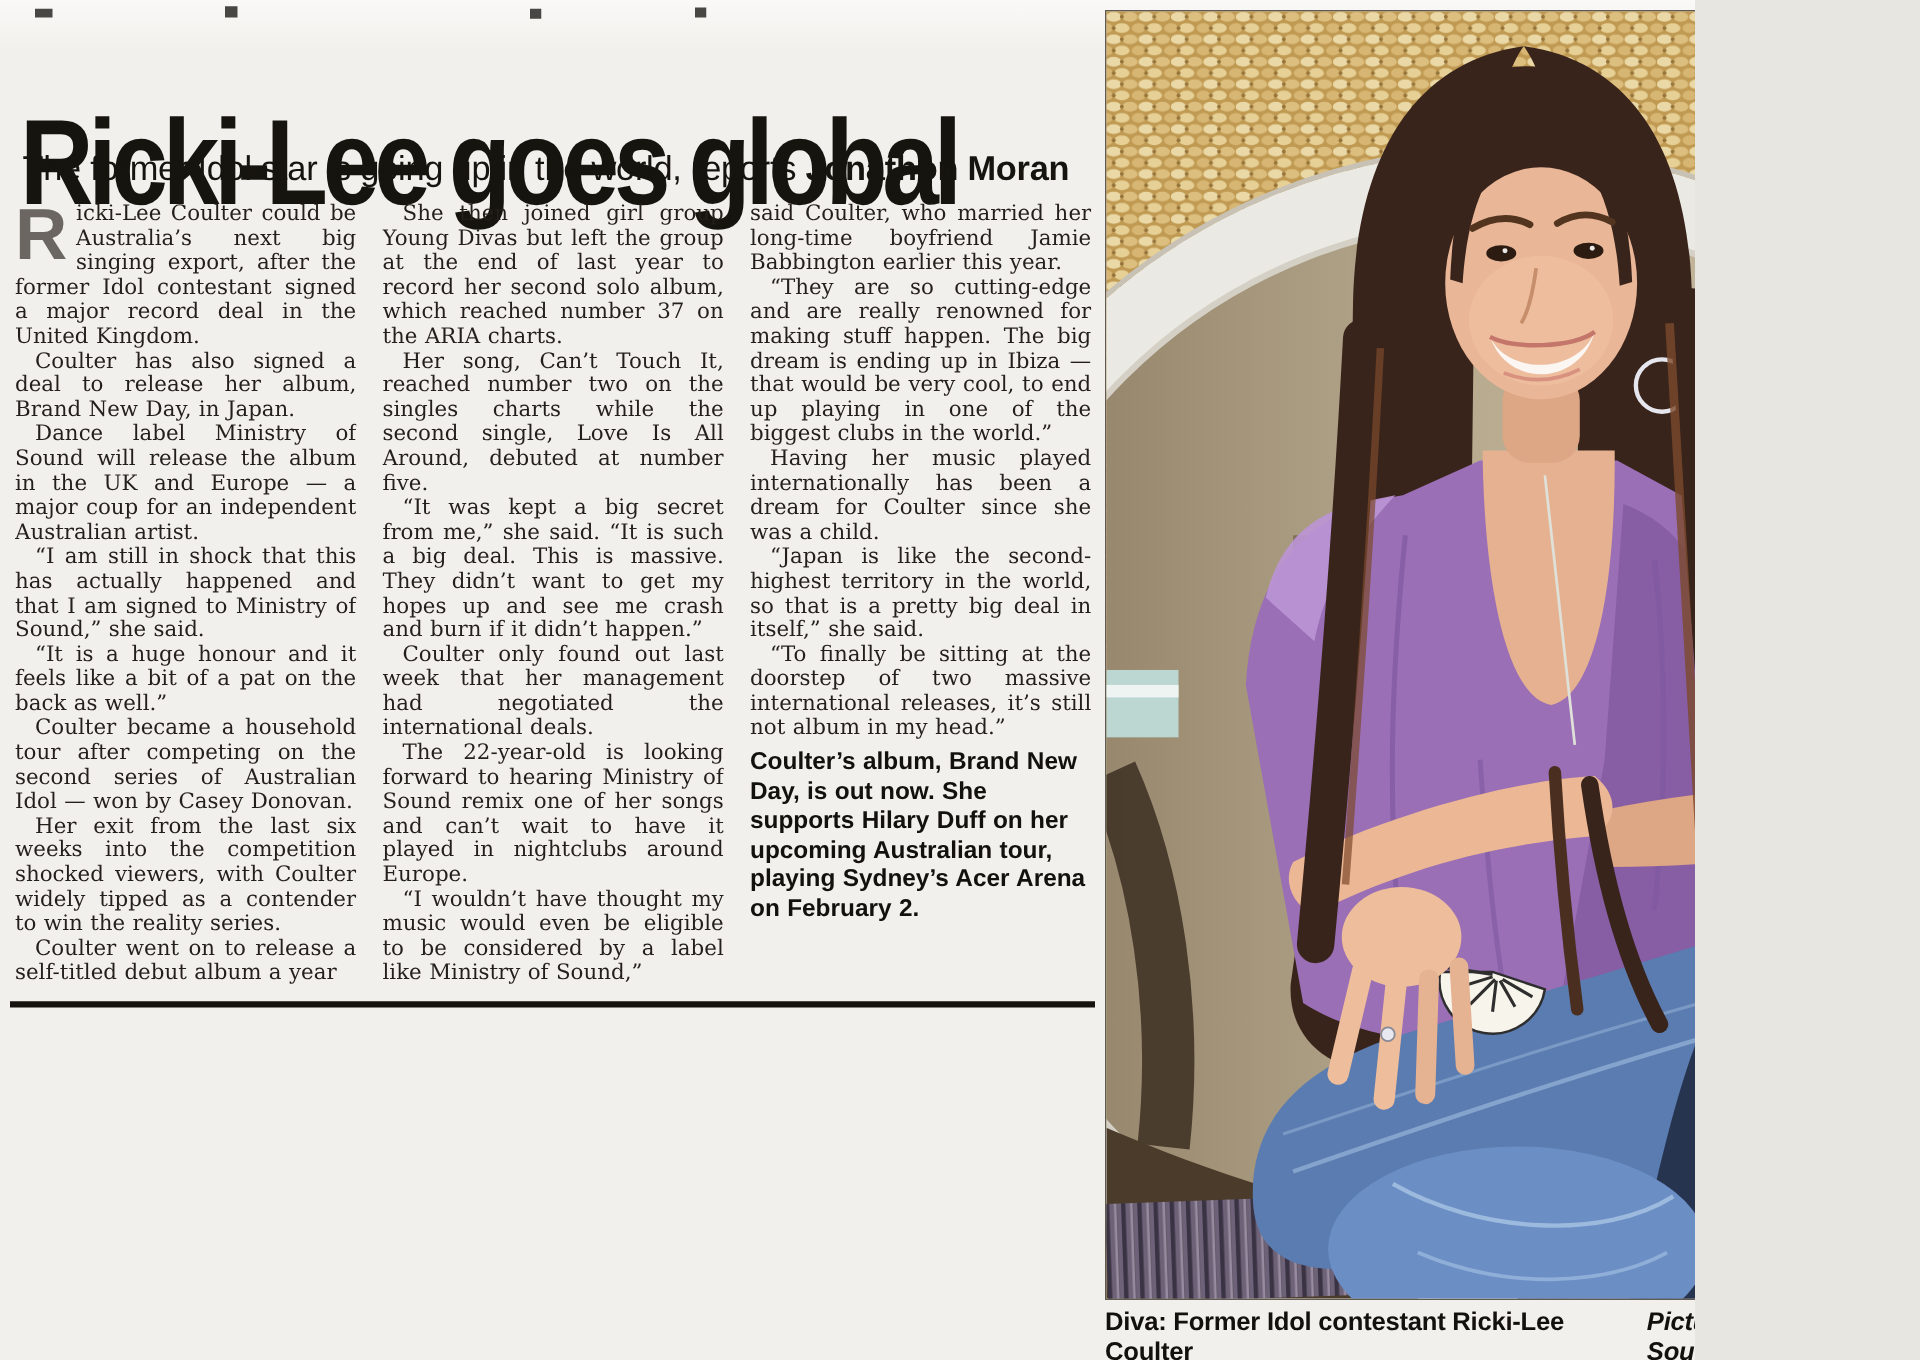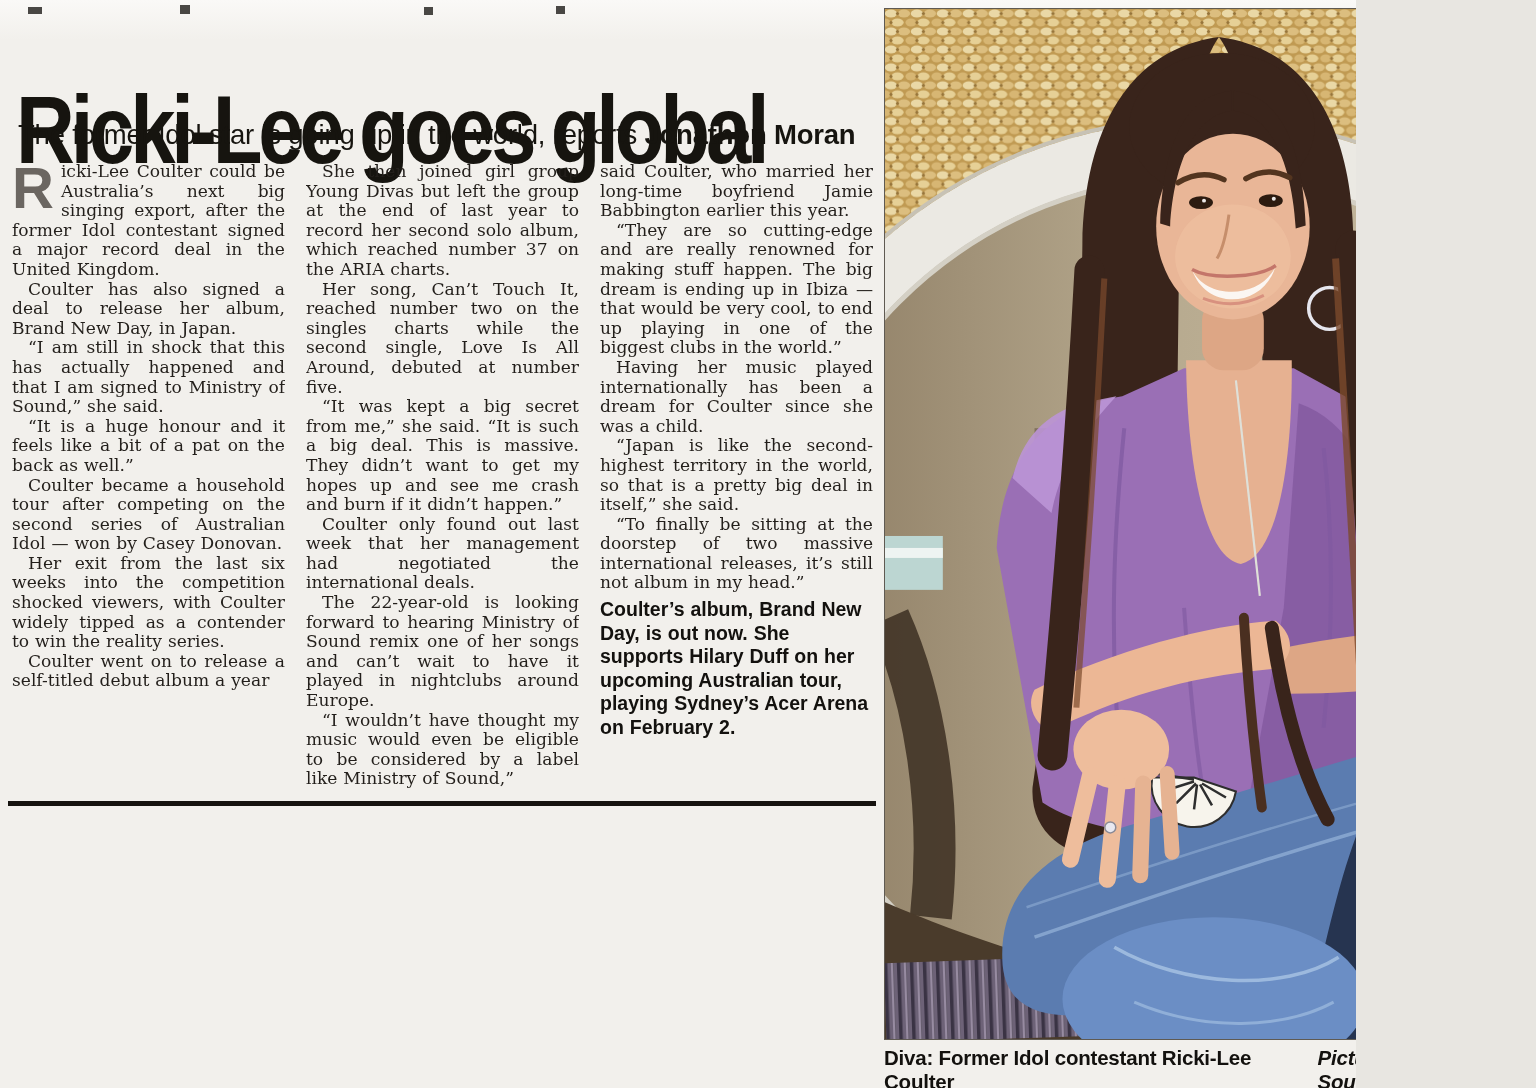--- a/index.html
+++ b/index.html
@@ -54,20 +54,21 @@
 
   <div class="standfirst">
     <span>The former Idol star is going up in the world, reports </span><span class="author">Jonathon Moran</span>
   </div>
 
   <div class="columns">
     <div class="col">
 
     <p class="lead"><span class="dropcap">R</span><span>icki-Lee Coulter could be Australia’s next big singing export, after the former Idol contestant signed a major record deal in the United Kingdom.</span></p>
         <p class="body"><span>Coulter has also signed a deal to release her album, Brand New Day, in Japan.</span></p>
+        <p class="body"><span>Dance label Ministry of Sound will release the album in the UK and Europe — a major coup for an independent Australian artist.</span></p>
         <p class="body"><span>“I am still in shock that this has actually happened and that I am signed to Ministry of Sound,” she said.</span></p>
         <p class="body"><span>“It is a huge honour and it feels like a bit of a pat on the back as well.”</span></p>
         <p class="body"><span>Coulter became a household tour after competing on the second series of Australian Idol — won by Casey Donovan.</span></p>
         <p class="body"><span>Her exit from the last six weeks into the competition shocked viewers, with Coulter widely tipped as a contender to win the reality series.</span></p>
         <p class="body"><span>Coulter went on to release a self-titled debut album a year</span></p>
       </div>
     <div class="col">
 
         <p class="body"><span>She then joined girl group Young Divas but left the group at the end of last year to record her second solo album, which reached number 37 on the ARIA charts.</span></p>
         <p class="body"><span>Her song, Can’t Touch It, reached number two on the singles charts while the second single, Love Is All Around, debuted at number five.</span></p>

